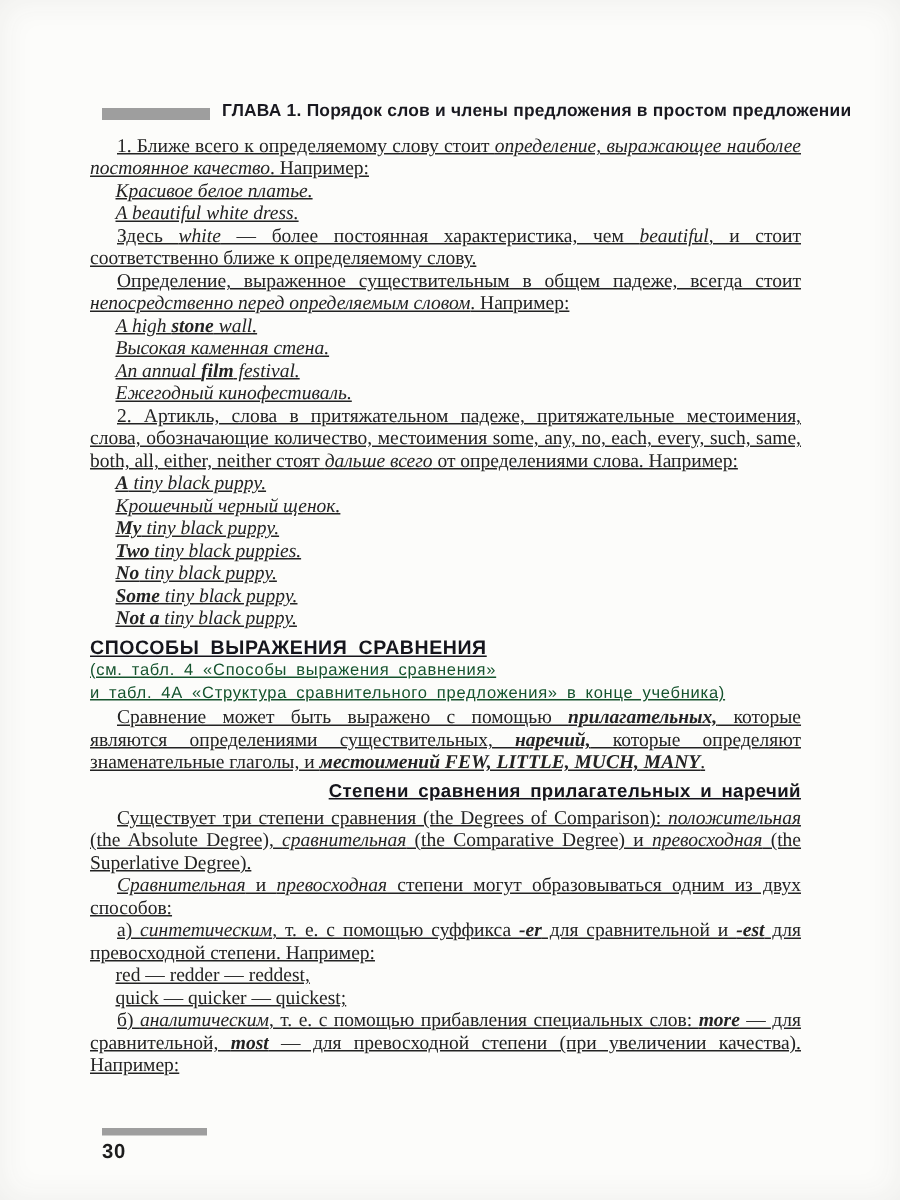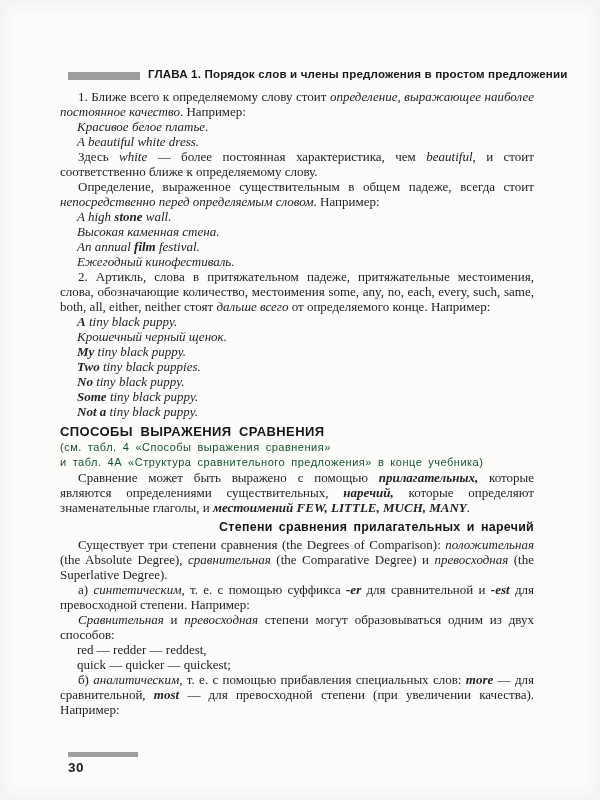--- a/index.html
+++ b/index.html
@@ -43,21 +43,21 @@
     color: #191920;
     white-space: nowrap;
   }
   
   .content {
     position: absolute;
     top: 89px;
     left: 60px;
     width: 474px;
   }
-  .content p { margin: 0; }
+  .content p { margin: 0; text-decoration: underline; }
   .body-para {
     font-size: 13px;
     line-height: 15px;
     text-align: justify;
     text-indent: 18px;
     color: #232323;
   }
   .example-line {
     font-size: 13px;
     line-height: 15px;
@@ -130,36 +130,36 @@
   <main class="content">
       <p class="body-para"><span>1. Ближе всего к определяемому слову стоит </span><span class="seg-i">определение, выражающее наиболее постоянное качество</span><span>. Например:</span></p>
       <p class="example-line"><span class="seg-i">Красивое белое платье.</span></p>
       <p class="example-line"><span class="seg-i">A beautiful white dress.</span></p>
       <p class="body-para"><span>Здесь </span><span class="seg-i">white</span><span> — более постоянная характеристика, чем </span><span class="seg-i">beautiful</span><span>, и стоит соответственно ближе к определяемому слову.</span></p>
       <p class="body-para"><span>Определение, выраженное существительным в общем падеже, всегда стоит </span><span class="seg-i">непосредственно перед определяемым словом</span><span>. Например:</span></p>
       <p class="example-line"><span class="seg-i">A high </span><span class="seg-bi">stone</span><span class="seg-i"> wall.</span></p>
       <p class="example-line"><span class="seg-i">Высокая каменная стена.</span></p>
       <p class="example-line"><span class="seg-i">An annual </span><span class="seg-bi">film</span><span class="seg-i"> festival.</span></p>
       <p class="example-line"><span class="seg-i">Ежегодный кинофестиваль.</span></p>
-      <p class="body-para"><span>2. Артикль, слова в притяжательном падеже, притяжательные местоимения, слова, обозначающие количество, местоимения some, any, no, each, every, such, same, both, all, either, neither стоят </span><span class="seg-i">дальше всего</span><span> от определяемого конце. Например:</span></p>
+      <p class="body-para"><span>2. Артикль, слова в притяжательном падеже, притяжательные местоимения, слова, обозначающие количество, местоимения some, any, no, each, every, such, same, both, all, either, neither стоят </span><span class="seg-i">дальше всего</span><span> от определениями слова. Например:</span></p>
       <p class="example-line"><span class="seg-bi">A</span><span class="seg-i"> tiny black puppy.</span></p>
       <p class="example-line"><span class="seg-i">Крошечный черный щенок.</span></p>
       <p class="example-line"><span class="seg-bi">My</span><span class="seg-i"> tiny black puppy.</span></p>
       <p class="example-line"><span class="seg-bi">Two</span><span class="seg-i"> tiny black puppies.</span></p>
       <p class="example-line"><span class="seg-bi">No</span><span class="seg-i"> tiny black puppy.</span></p>
       <p class="example-line"><span class="seg-bi">Some</span><span class="seg-i"> tiny black puppy.</span></p>
       <p class="example-line"><span class="seg-bi">Not a</span><span class="seg-i"> tiny black puppy.</span></p>
       <p class="section-heading">СПОСОБЫ ВЫРАЖЕНИЯ СРАВНЕНИЯ</p>
       <p class="section-subtitle">(см. табл. 4 «Способы выражения сравнения»</p>
       <p class="section-subtitle">и табл. 4А «Структура сравнительного предложения» в конце учебника)</p>
       <p class="body-para"><span>Сравнение может быть выражено с помощью </span><span class="seg-bi">прилагательных,</span><span> которые являются определениями существительных, </span><span class="seg-bi">наречий,</span><span> которые определяют знаменательные глаголы, и </span><span class="seg-bi">местоимений FEW, LITTLE, MUCH, MANY</span><span>.</span></p>
       <p class="center-heading">Степени сравнения прилагательных и наречий</p>
       <p class="body-para"><span>Существует три степени сравнения (the Degrees of Comparison): </span><span class="seg-i">положительная</span><span> (the Absolute Degree), </span><span class="seg-i">сравнительная</span><span> (the Comparative Degree) и </span><span class="seg-i">превосходная</span><span> (the Superlative Degree).</span></p>
+      <p class="body-para"><span class="seg-i">Сравнительная</span><span> и </span><span class="seg-i">превосходная</span><span> степени могут образовываться одним из двух способов:</span></p>
       <p class="body-para"><span>а) </span><span class="seg-i">синтетическим</span><span>, т. е. с помощью суффикса </span><span class="seg-bi">-er</span><span> для сравнительной и </span><span class="seg-bi">-est</span><span> для превосходной степени. Например:</span></p>
-      <p class="body-para"><span class="seg-i">Сравнительная</span><span> и </span><span class="seg-i">превосходная</span><span> степени могут образовываться одним из двух способов:</span></p>
       <p class="example-line"><span>red — redder — reddest,</span></p>
       <p class="example-line"><span>quick — quicker — quickest;</span></p>
       <p class="body-para"><span>б) </span><span class="seg-i">аналитическим</span><span>, т. е. с помощью прибавления специальных слов: </span><span class="seg-bi">more</span><span> — для сравнительной, </span><span class="seg-bi">most</span><span> — для превосходной степени (при увеличении качества). Например:</span></p>
     </main>
 
   <footer class="page-footer">
     <span class="footer-bar" style="background: rgb(158, 158, 158);"></span>
     <span class="page-number">30</span>
   </footer>
 

